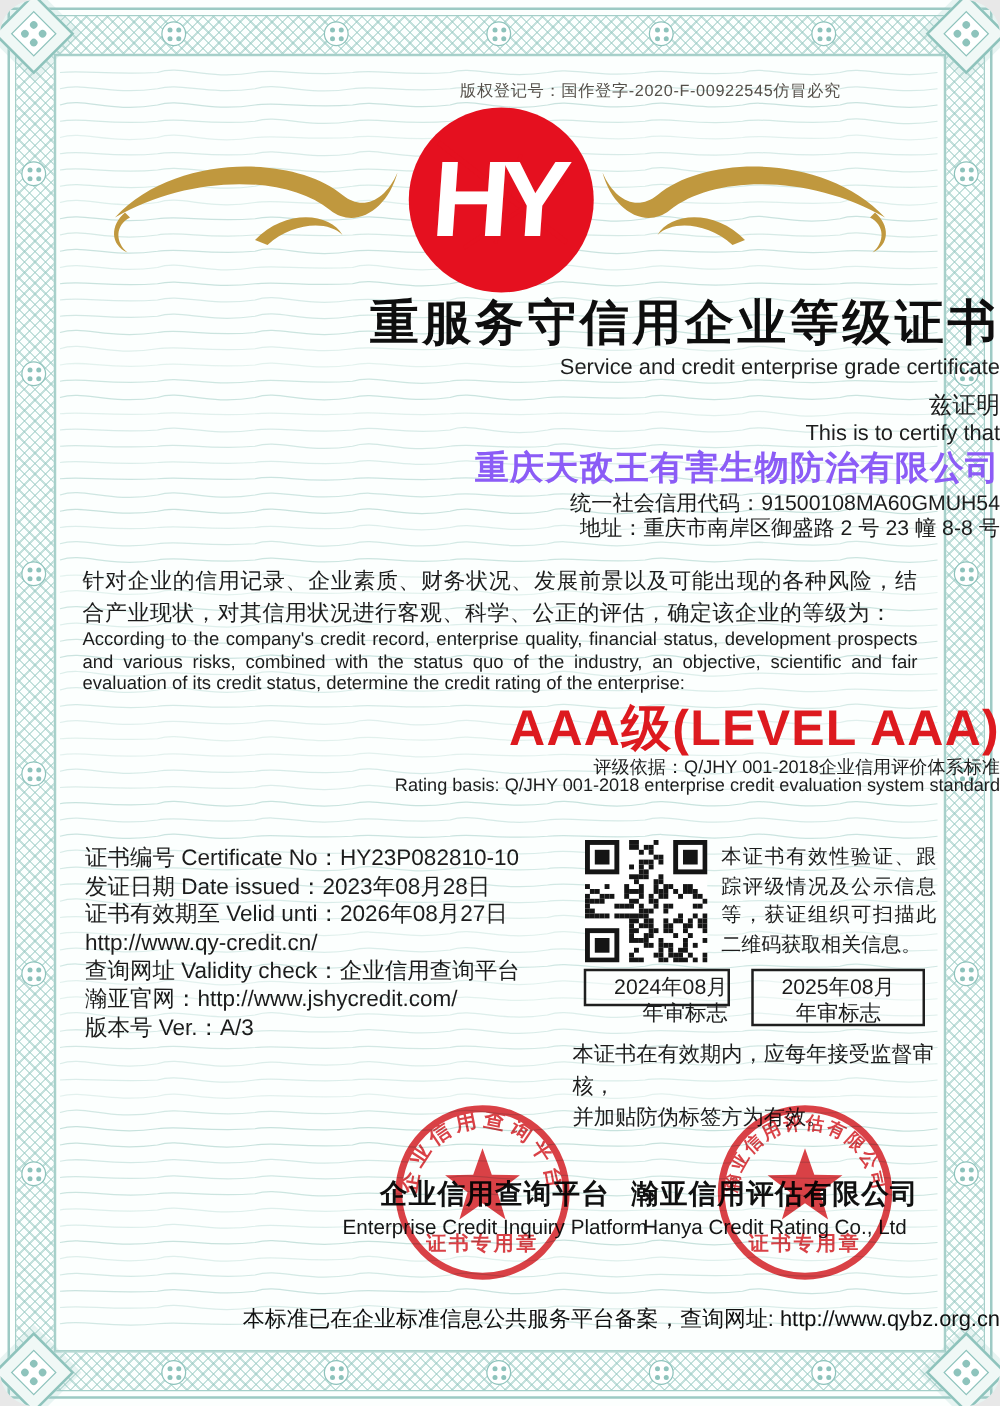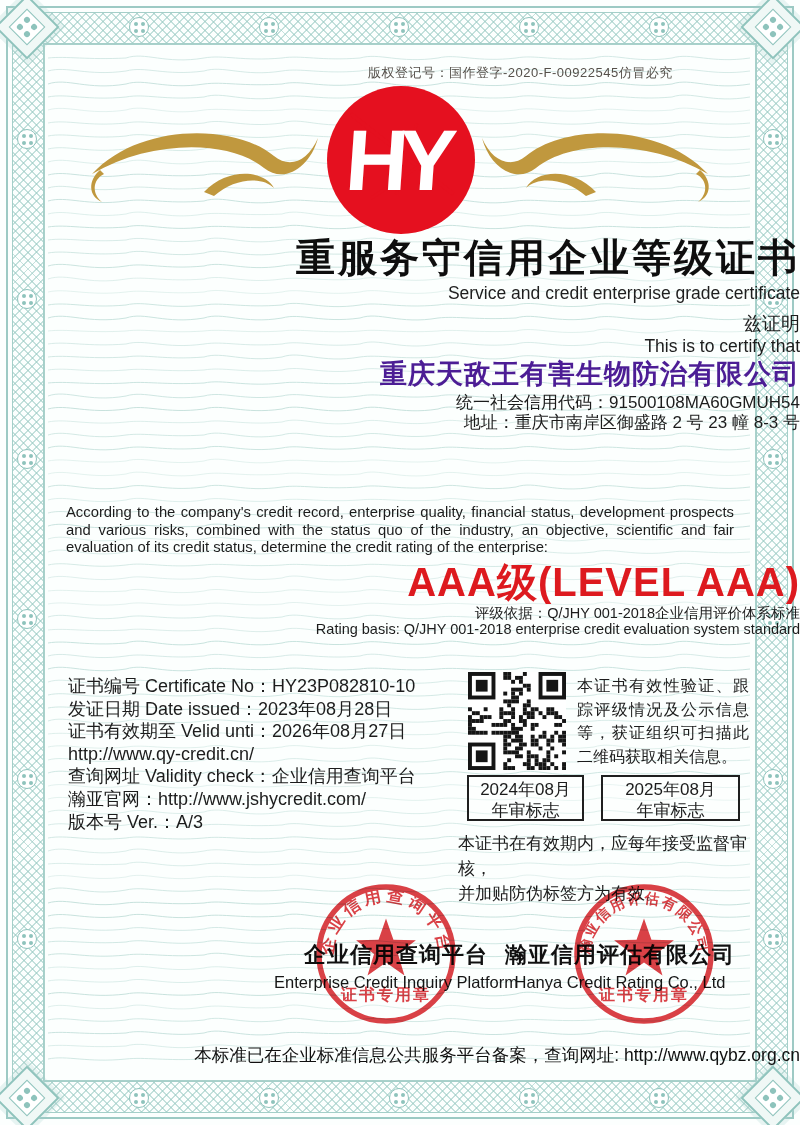--- a/index.html
+++ b/index.html
@@ -1,17 +1,17 @@
 <!DOCTYPE html>
 <html><head>
 <meta charset="utf-8">
 <style>
   html,body{margin:0;padding:0;background:#e8e8e8;}
   .page{position:relative;width:800px;height:1125px;background:#fcfffe;overflow:hidden;
-        font-family:"Liberation Sans",sans-serif;color:#1c1c1c;}
+        font-family:"Liberation Sans",sans-serif;color:#1c1c1c;border-radius:28px;}
   svg.bg{position:absolute;left:0;top:0;z-index:0;}
   
   .frame-outer{position:absolute;inset:6px;border:2px solid #9ccac4;z-index:1;pointer-events:none;}
   .band{position:absolute;z-index:1;border:1px solid #a5cfc9;
         background:
           repeating-linear-gradient(45deg, rgba(150,200,193,.55) 0 1.4px, transparent 1.4px 6px),
           repeating-linear-gradient(-45deg, rgba(150,200,193,.55) 0 1.4px, transparent 1.4px 6px);}
   .band.top{left:12px;right:12px;top:12px;height:30px;}
   .band.bottom{left:12px;right:12px;bottom:12px;height:30px;}
   .band.left{left:12px;top:12px;bottom:12px;width:30px;}
@@ -37,35 +37,35 @@
   .c2{width:96px;height:3px;left:36px;top:84px;transform:rotate(-34deg);}
   .c3{width:3px;height:74px;left:78px;top:36px;transform:rotate(16deg);}
   
   .abs{position:absolute;z-index:3;}
   .ctr{left:0;width:100%;text-align:right;}
   .copyright{left:368px;top:64px;font-size:13px;color:#55504a;letter-spacing:.5px;}
   .title-zh{top:231px;font-size:39px;font-weight:800;letter-spacing:3px;color:#0e0e0e;}
   .title-en{top:283px;font-size:17.5px;color:#1e1e1e;}
   .certify-zh{top:311px;font-size:19px;}
   .certify-en{top:336px;font-size:17.5px;}
-  .company{top:356px;font-size:27px;font-weight:800;letter-spacing:1px;color:#4c1d95;}
+  .company{top:356px;font-size:27px;font-weight:800;letter-spacing:1px;color:#8b5cf6;}
   .code{top:391px;font-size:17px;}
   .addr{top:411px;font-size:17px;}
   .para{left:66px;width:668px;text-align:justify;}
   .para-zh{top:451px;font-size:17.5px;line-height:26px;letter-spacing:.5px;}
   .para-en{top:504px;font-size:14.8px;line-height:17.6px;}
   .level{top:555px;font-size:40px;font-weight:800;color:#dd1a1f;letter-spacing:1px;}
   .basis-zh{top:604px;font-size:14.5px;}
   .basis-en{top:621px;font-size:14.5px;}
   .details{left:68px;top:675px;font-size:18px;line-height:22.6px;white-space:nowrap;}
   .qr-note{left:577px;top:674px;width:172px;font-size:16px;line-height:23.6px;text-align:justify;}
   .qr-box{left:468px;top:672px;z-index:3;}
   .mark-box{position:absolute;border:2px solid #1f1f1f;z-index:3;text-align:center;
             font-size:17px;line-height:21px;padding-top:2px;box-sizing:border-box;background:rgba(255,255,255,.25);}
-  .mark1{left:467px;top:775px;width:117px;height:46px;}
+  .mark1{left:467px;top:775px;width:117px;height:30px;text-align:right;}
   .mark2{left:601px;top:775px;width:139px;height:46px;}
   .vnote{left:458px;top:831px;width:289px;font-size:17px;line-height:25px;}
   .vnote .l2{text-align:left;font-family:Liberation Serif, serif;}
   .caption{text-align:center;z-index:3;}
   .cap-zh{font-size:22px;font-weight:700;color:#101010;letter-spacing:1px;}
   .cap-en{font-size:16.5px;color:#151515;margin-top:3px;}
   svg.seal{position:absolute;z-index:4;opacity:.88;mix-blend-mode:multiply;}
   .seal .ring-text{fill:#d8262c;font-weight:700;font-size:17px;letter-spacing:4px;}
   .seal .ring-text.small{font-size:14.5px;letter-spacing:2px;}
   .seal .stamp-text{fill:#d8262c;font-weight:700;font-size:16px;letter-spacing:2px;}
@@ -184,22 +184,23 @@
     <span class="logo-text">HY</span>
   </div>
 
   <div class="abs ctr title-zh">重服务守信用企业等级证书</div>
   <div class="abs ctr certify-zh">兹证明</div>
   <div class="abs ctr title-en">Service and credit enterprise grade certificate</div>
   <div class="abs ctr certify-en">This is to certify that</div>
 
   <div class="abs ctr company">重庆天敌王有害生物防治有限公司</div>
   <div class="abs ctr code">统一社会信用代码：91500108MA60GMUH54</div>
-  <div class="abs ctr addr">地址：重庆市南岸区御盛路 2 号 23 幢 8-3 号</div>
-
+  <div class="abs ctr addr">地址：重庆市南岸区御盛路 2 号 23 幢 8-8 号</div>
+
+  <div class="abs para para-zh">针对企业的信用记录、企业素质、财务状况、发展前景以及可能出现的各种风险，结合产业现状，对其信用状况进行客观、科学、公正的评估，确定该企业的等级为：</div>
   <div class="abs para para-en">According to the company's credit record, enterprise quality, financial status, development prospects and various risks, combined with the status quo of the industry, an objective, scientific and fair evaluation of its credit status, determine the credit rating of the enterprise:</div>
   <div class="abs ctr level">AAA级(LEVEL AAA)</div>
   <div class="abs ctr basis-zh">评级依据：Q/JHY 001-2018企业信用评价体系标准</div>
   <div class="abs ctr basis-en">Rating basis: Q/JHY 001-2018 enterprise credit evaluation system standard</div>
 
   <div class="abs details">
     <div><span>证书编号 Certificate No：</span><span>HY23P082810-10</span></div>
     <div><span>发证日期 Date issued：</span><span>2023年08月28日</span></div>
     <div><span>证书有效期至 Velid unti：</span><span>2026年08月27日</span></div>
     <div><span></span><span>http://www.qy-credit.cn/</span></div>

